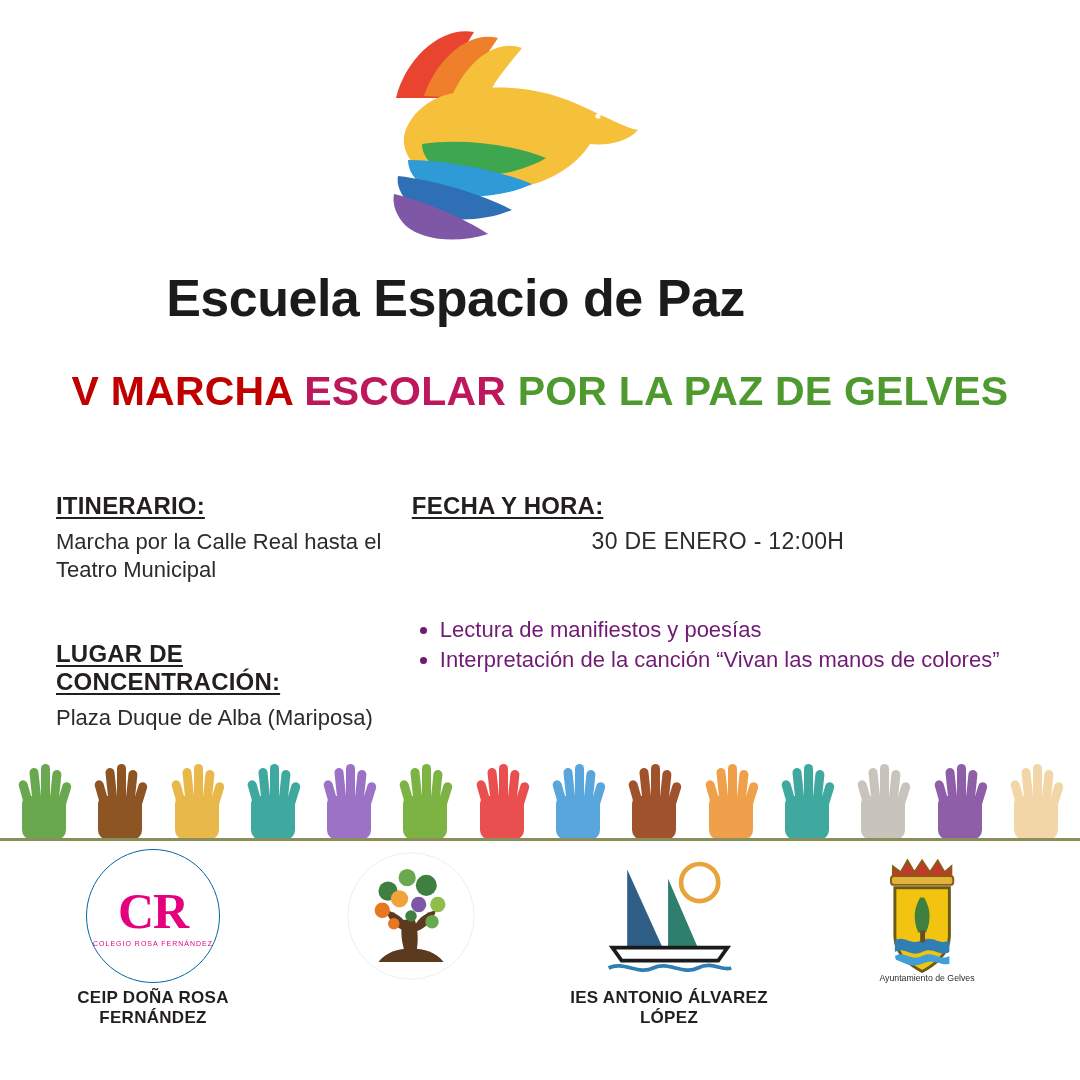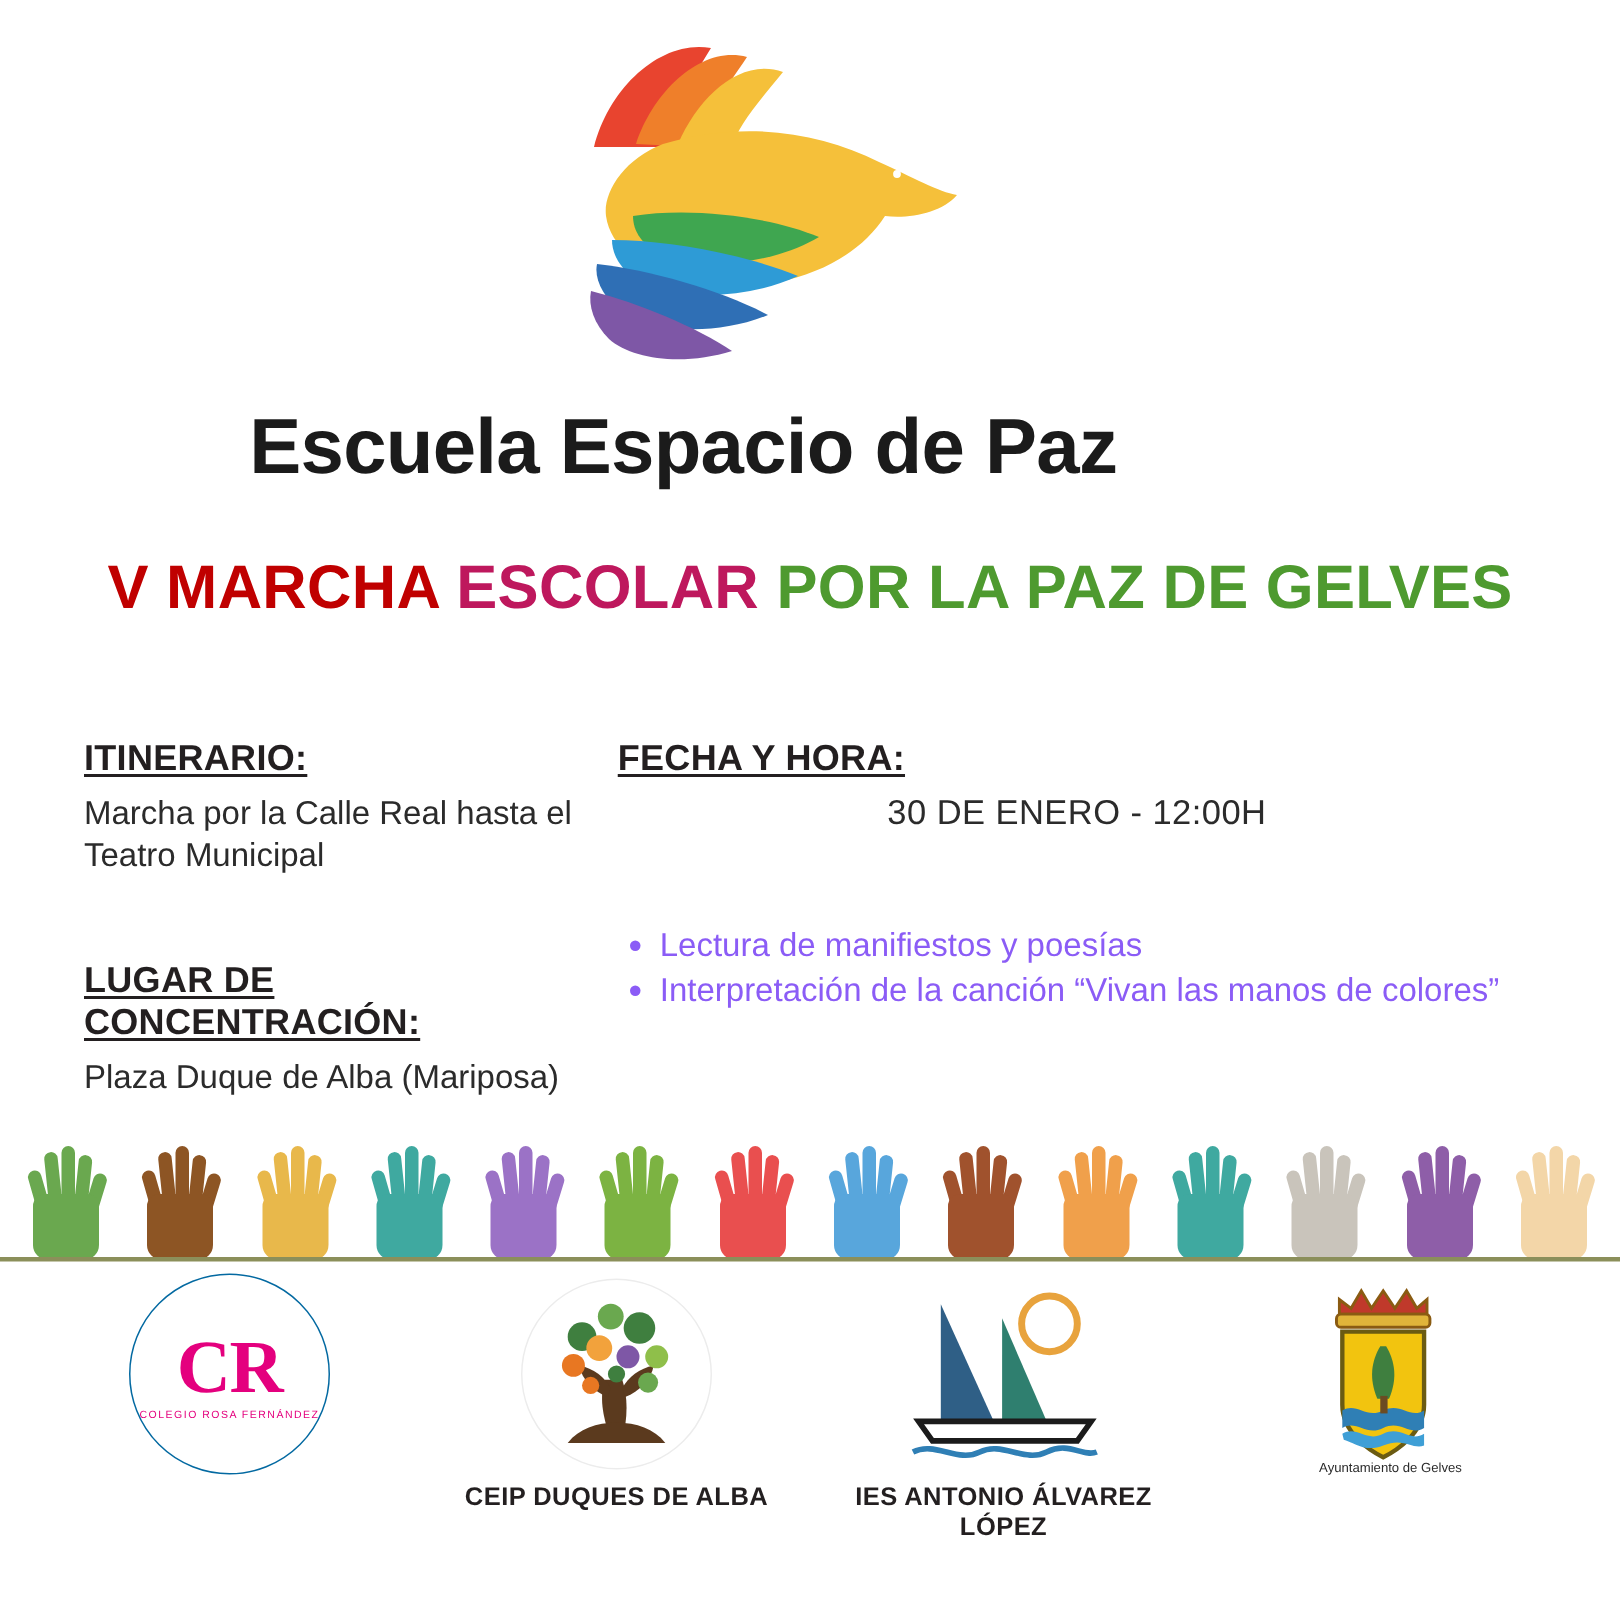--- a/index.html
+++ b/index.html
@@ -88,21 +88,21 @@
     margin: 0;
     text-align: center;
   }
   ul.acts {
     margin: 4px 0 0 0;
     padding-left: 28px;
   }
   ul.acts li {
     font-size: 22px;
     line-height: 1.38;
-    color: #8b5cf6;
+    color: #701a75;
   }
 
   
   .hands {
     position: absolute;
     top: 748px;
     left: 0;
     width: 1080px;
     height: 92px;
     display: flex;
@@ -383,20 +383,21 @@
 
 <div class="footer">
 
   <div class="f-item">
     <div class="f-mark">
       <div class="cr-circle">
         <div class="cr-text">CR</div>
         <div class="cr-sub">COLEGIO ROSA FERNÁNDEZ</div>
       </div>
     </div>
+    <div class="f-cap">CEIP DOÑA ROSA FERNÁNDEZ</div>
   </div>
 
   <div class="f-item">
     <div class="f-mark">
       <svg viewBox="0 0 140 140" width="134" height="134" aria-hidden="true">
         <circle cx="70" cy="70" r="66" fill="#fff" stroke="#ececec"></circle>
         <g fill="#5b3a1e">
           <path d="M66 116 C60 98 58 86 62 74 L74 74 C78 86 78 100 74 116 Z"></path>
           <path d="M64 86 C54 82 46 74 44 64 C54 66 62 72 66 80 Z"></path>
           <path d="M76 86 C86 82 94 74 96 64 C86 66 78 72 74 80 Z"></path>
@@ -409,21 +410,20 @@
           <circle cx="98" cy="58" r="8" fill="#8fbf4a"></circle>
           <circle cx="40" cy="64" r="8" fill="#e87722"></circle>
           <circle cx="58" cy="52" r="9" fill="#f2a23c"></circle>
           <circle cx="78" cy="58" r="8" fill="#7e57a6"></circle>
           <circle cx="92" cy="76" r="7" fill="#6aa84f"></circle>
           <circle cx="52" cy="78" r="6" fill="#e87722"></circle>
           <circle cx="70" cy="70" r="6" fill="#3f7f3f"></circle>
         </g>
       </svg>
     </div>
-    <div class="f-cap">CEIP DUQUES DE ALBA</div>
   </div>
 
   <div class="f-item">
     <div class="f-mark">
       <svg viewBox="0 0 170 140" width="170" height="130" aria-hidden="true">
         <circle cx="118" cy="34" r="20" fill="none" stroke="#e8a33d" stroke-width="5"></circle>
         <path d="M40 104 L40 20 L78 104 Z" fill="#2f5f86"></path>
         <path d="M84 104 L84 30 L116 104 Z" fill="#2f7f6f"></path>
         <path d="M24 104 L148 104 L138 118 L34 118 Z" fill="none" stroke="#1b1b1b" stroke-width="4"></path>
         <path d="M20 126 C36 118 52 134 68 126 C84 118 100 134 116 126 C132 118 142 130 152 126" fill="none" stroke="#2f7fb5" stroke-width="4"></path>

